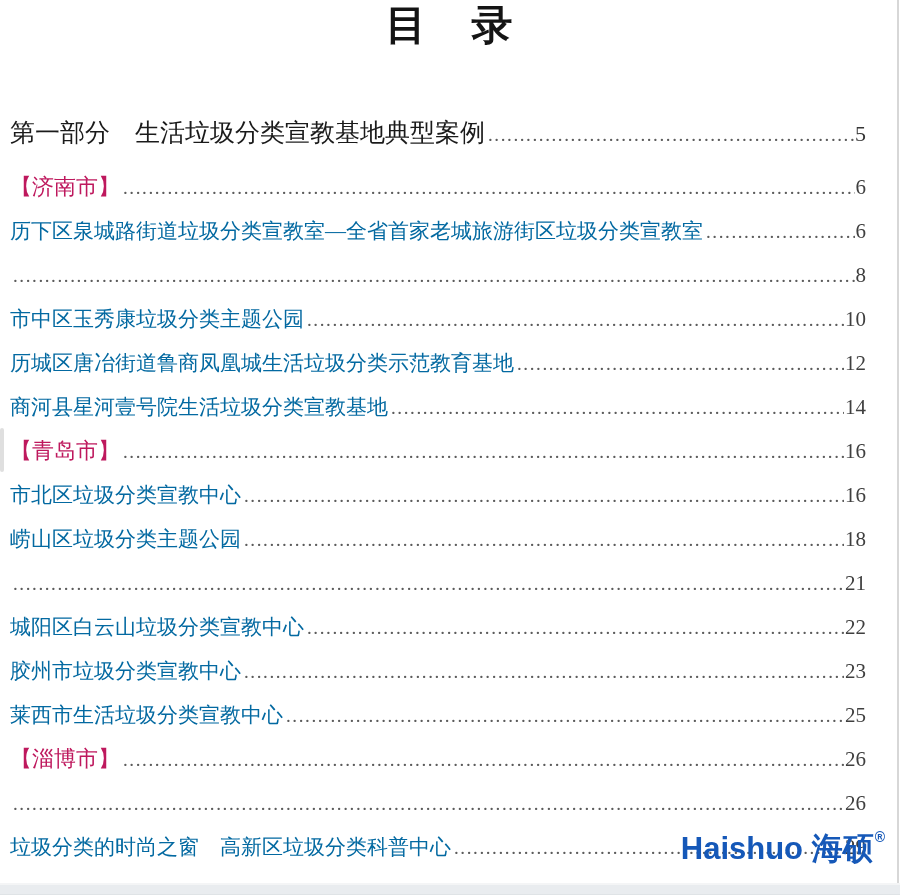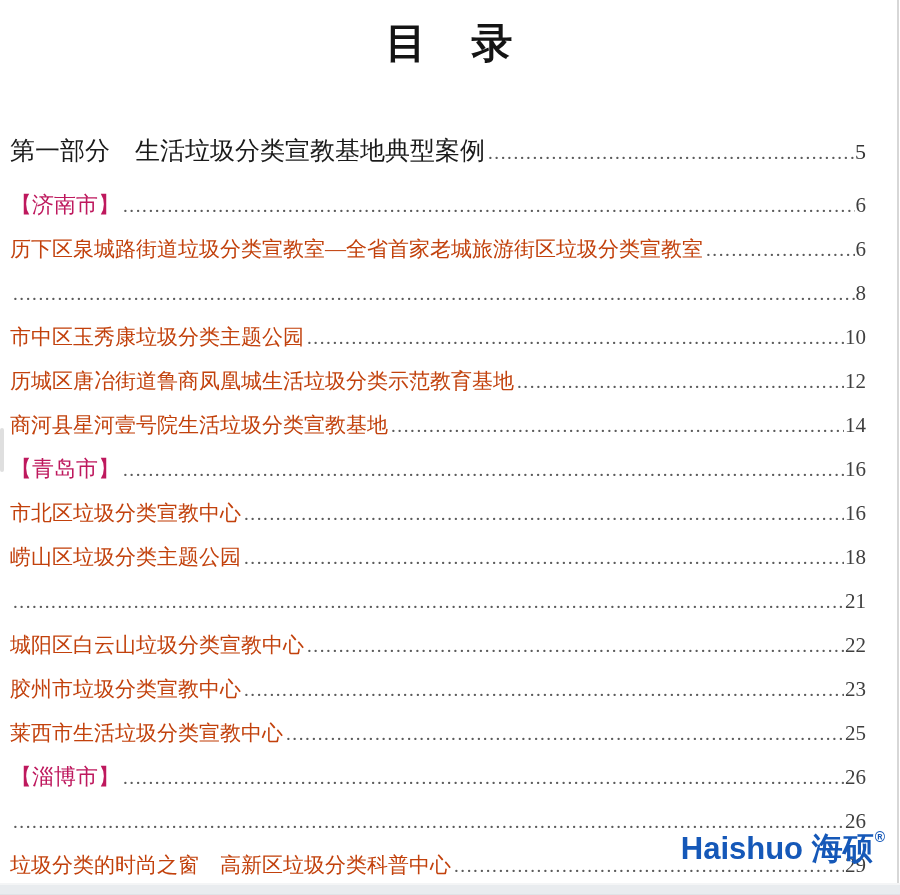--- a/index.html
+++ b/index.html
@@ -8,21 +8,21 @@
     height: 895px;
     background: #ffffff;
     position: relative;
     overflow: hidden;
     font-family: "Liberation Serif", "DejaVu Serif", serif;
     color: #4a4a4a;
   }
 
   
   .doc-title {
-    margin-top: 18px;
+    margin-top: 0;
     text-align: center;
     font-family: "Liberation Sans", "DejaVu Sans", sans-serif;
     font-weight: bold;
     font-size: 41px;
     line-height: 50px;
     letter-spacing: 2px;
     color: #141414;
   }
 
   
@@ -62,21 +62,21 @@
     font-weight: normal;
     font-size: 25px;
     color: #1a1a1a;
   }
   .toc-row.part .page { font-size: 22px; color: #353535; }
 
   .toc-row.city .label {
     font-size: 22px;
     color: #be185d;
   }
-  .toc-row.item .label { color: #c2410c; }
+  .toc-row.item .label { color: #0369a1; }
 
   
   .brand {
     position: absolute;
     top: 826px;
     right: 16px;
     font-family: "Liberation Sans", "DejaVu Sans", sans-serif;
     font-weight: bold;
     font-size: 31px;
     line-height: 34px;

